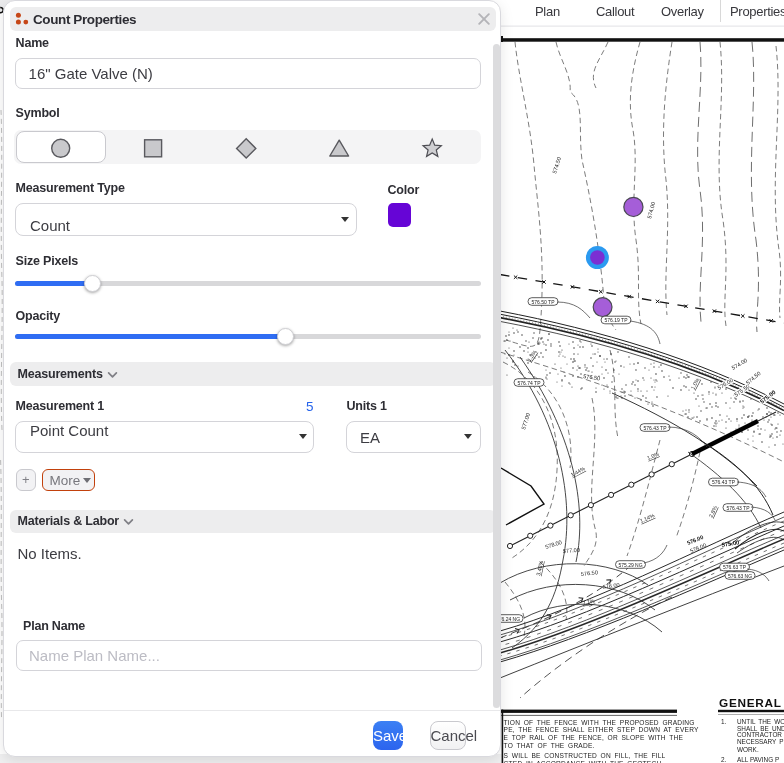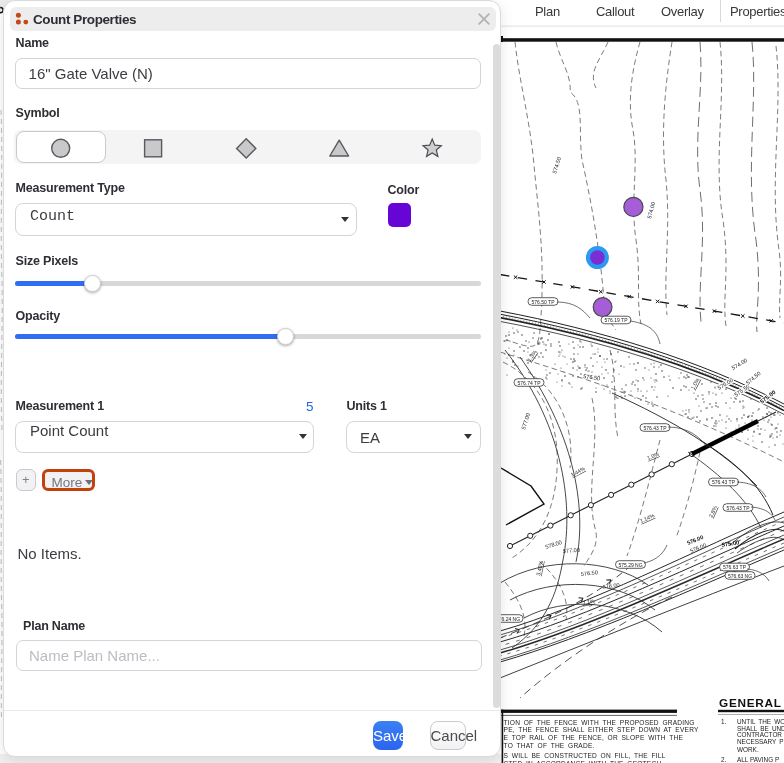--- a/index.html
+++ b/index.html
@@ -625,53 +625,65 @@
       <circle cx="46.7" cy="18.3" r="9" fill="#c9c9cc" stroke="#59595e" stroke-width="1.4"></circle>
       <rect x="130.6" y="9.8" width="17" height="17" fill="#c9c9cc" stroke="#59595e" stroke-width="1.4"></rect>
       <rect x="225.4" y="11.6" width="13.6" height="13.6" fill="#c9c9cc" stroke="#59595e" stroke-width="1.4" transform="rotate(45 232.2 18.4)"></rect>
       <path d="M325.2,10.2 L334.6,26 L315.8,26 Z" fill="#c9c9cc" stroke="#59595e" stroke-width="1.4" stroke-linejoin="round"></path>
       <path d="M418.2,9.0 L420.73,15.12 L427.33,15.63 L422.29,19.93 L423.84,26.37 L418.2,22.9 L412.56,26.37 L414.11,19.93 L409.07,15.63 L415.67,15.12 Z" fill="#cfcfd2" stroke="#4e4e54" stroke-width="1.2" stroke-linejoin="miter"></path>
     </svg>
 
     <div class="abs lbl" style="left:11.6px;top:180px;">Measurement Type</div>
     <div class="abs lbl" style="left:383.5px;top:181.5px;">Color</div>
     <div class="abs inp" style="left:11.3px;top:202px;width:341.5px;height:33px;border-radius:8px;"></div>
-    <div class="abs itxt" style="left:26px;top:207px;font-family:Liberation Mono, monospace;">Count</div>
+    <div class="abs itxt" style="left:26px;top:216px;">Count</div>
     <div class="abs ddcaret" style="left:337px;top:216px;"></div>
     <div class="abs" style="left:384px;top:201.5px;width:22.5px;height:24.5px;background:#6605d6;border-radius:5px;"></div>
 
     <div class="abs lbl" style="left:11.6px;top:252.5px;">Size Pixels</div>
     <div class="abs track" style="top:279.5px;">
         <div class="fill" style="width:78px;"></div>
       <div class="thumb" style="left:69.5px;"></div>
       </div>
 
     <div class="abs lbl" style="left:11.6px;top:308px;">Opacity</div>
     <div class="abs track" style="top:332.5px;">
         <div class="fill" style="width:270px;"></div>
       <div class="thumb" style="left:262px;"></div>
       </div>
 
+    <div class="abs secbar" style="top:361px;">
+        <span class="sectxt">Measurements</span>
+      <svg class="secchev" width="11" height="8" viewBox="0 0 11 8">
+          <path d="M1.6,1.8 L5.5,5.8 L9.4,1.8" fill="none" stroke="#808086" stroke-width="1.7" stroke-linecap="round" stroke-linejoin="round"></path>
+        </svg>
+    </div>
 
     <div class="abs lbl" style="left:11.6px;top:397.5px;">Measurement 1</div>
     <div class="abs" style="left:302px;top:397.5px;width:12px;font-size:13.5px;color:#2563eb;">5</div>
     <div class="abs lbl" style="left:342.5px;top:397.5px;">Units 1</div>
     <div class="abs inp" style="left:11.3px;top:419.5px;width:299px;height:32px;border-radius:8px;"></div>
     <div class="abs itxt" style="left:26px;top:421px;">Point Count</div>
     <div class="abs ddcaret" style="left:295px;top:433px;"></div>
     <div class="abs inp" style="left:341.8px;top:419.5px;width:135px;height:32px;border-radius:8px;"></div>
     <div class="abs itxt" style="left:356px;top:427.5px;">EA</div>
     <div class="abs ddcaret" style="left:460px;top:433px;"></div>
 
     <div class="abs" style="left:12.1px;top:468px;width:19.5px;height:21.5px;border:1px solid #c9c9ce;border-radius:6px;background:#f2f2f4;text-align:center;line-height:19px;font-size:13px;color:#808086;">+</div>
-    <div class="abs" style="left:37.6px;top:468px;width:53px;height:21.5px;border:3px solid #c2410c;border-radius:6px;background:#f2f2f4;font-size:13.5px;color:#77777d;">
+    <div class="abs" style="left:37.6px;top:468px;width:53px;height:21.5px;border:1px solid #c2410c;border-radius:6px;background:#f2f2f4;font-size:13.5px;color:#77777d;">
       <span style="position:absolute;left:7px;top:2.5px;">More</span>
       <span style="position:absolute;left:40px;top:8px;width:0;height:0;border-left:4.5px solid transparent;border-right:4.5px solid transparent;border-top:5px solid #6e6e74;"></span>
     </div>
 
+    <div class="abs secbar" style="top:508.5px;">
+        <span class="sectxt">Materials &amp; Labor</span>
+      <svg class="secchev" width="11" height="8" viewBox="0 0 11 8">
+          <path d="M1.6,1.8 L5.5,5.8 L9.4,1.8" fill="none" stroke="#808086" stroke-width="1.7" stroke-linecap="round" stroke-linejoin="round"></path>
+        </svg>
+    </div>
     <div class="abs itxt" style="left:13.5px;top:544px;">No Items.</div>
 
 
     <div class="abs lbl" style="left:19px;top:618px;">Plan Name</div>
     <div class="abs inp" style="left:12.1px;top:638.5px;width:466px;height:31.5px;"></div>
     <div class="abs itxt" style="left:25px;top:646px;color:#bcbcc4;">Name Plan Name...</div>
 
     <div class="abs" style="left:0px;top:708.5px;width:496px;height:1px;background:#e8e8ea;"></div>
     <div class="abs" id="savebtn">Save</div>
     <div class="abs" id="cancelbtn">Cancel</div>

